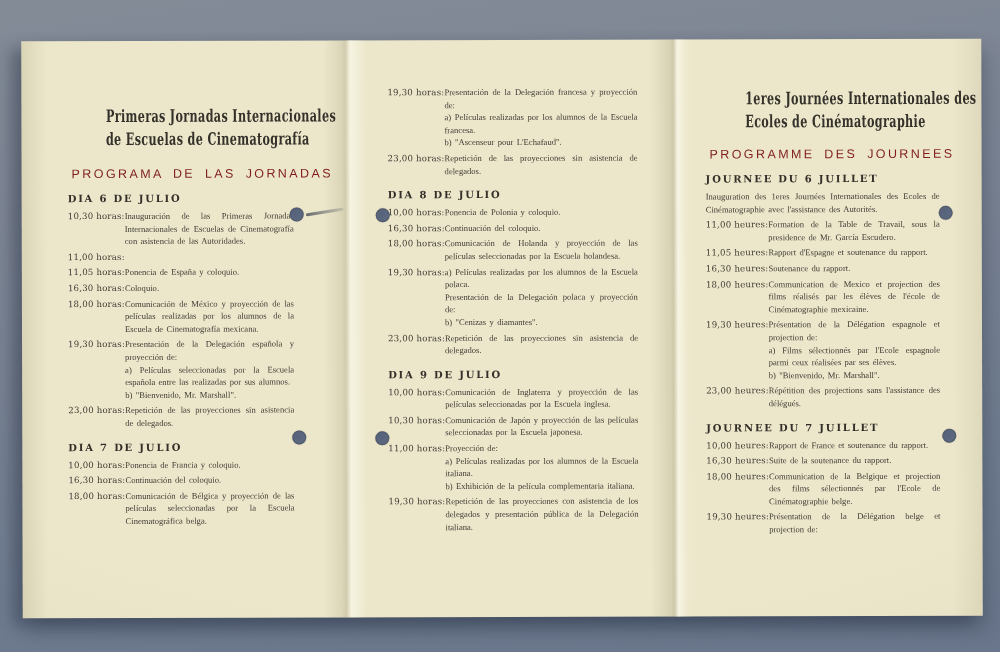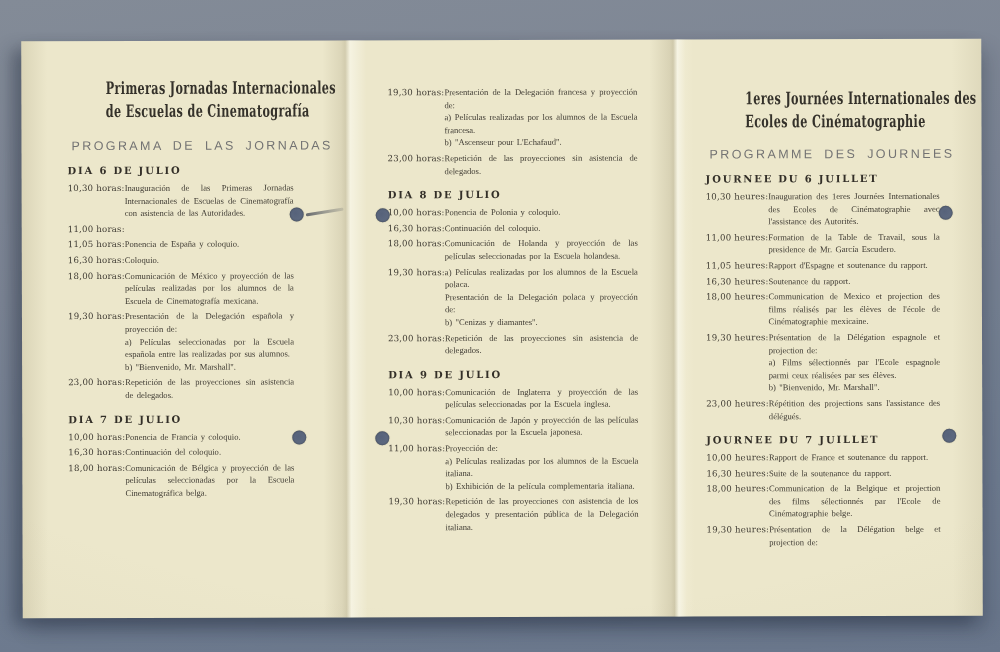--- a/index.html
+++ b/index.html
@@ -29,24 +29,24 @@
         background:linear-gradient(90deg, rgba(58,64,78,.75), rgba(58,64,78,.15));
         transform:rotate(-9deg);}
   .panel{position:absolute;top:0;color:#3f3b33;}
   .panel-left{left:46px;width:226px;}
   .panel-middle{left:366px;width:250px;}
   .panel-right{left:684px;width:234px;}
   .panel-title{margin:0;font-weight:bold;font-size:17px;line-height:23px;color:#34312a;
                text-align:center;}
   .panel-title .tline{display:block;white-space:nowrap;transform:scaleX(.66);transform-origin:50% 50%;
                letter-spacing:.5px;}
-  .panel-left .panel-title{margin-top:36px;}
+  .panel-left .panel-title{margin-top:64px;}
   .panel-right .panel-title{margin-top:48px;}
   .panel-subtitle{font-family:"Liberation Sans",sans-serif;font-size:12.5px;font-weight:400;
-               letter-spacing:2.4px;word-spacing:4px;color:#737373;margin:16px 0 10px 4px;
+               letter-spacing:2.4px;word-spacing:4px;color:#7f1d1d;margin:16px 0 10px 4px;
                white-space:nowrap;}
   .panel-right .panel-subtitle{margin-top:14px;}
   .day-heading{font-weight:bold;font-size:10px;letter-spacing:1.8px;color:#332f28;
                margin:12px 0 6px 0;}
   .entry{display:flex;margin-bottom:3px;font-size:8.6px;line-height:12.6px;}
   .entry .time{flex:0 0 57px;letter-spacing:.2px;white-space:nowrap;}
   .panel-right .entry .time{flex-basis:62px;}
   .entry .desc{flex:1;text-align:justify;hyphens:auto;-webkit-hyphens:auto;}
   .entry .desc p{margin:0;word-spacing:1.2px;font-family:Liberation Serif, serif;}
 </style>
@@ -210,21 +210,20 @@
 
     <section class="panel panel-right" lang="fr">
       <h1 class="panel-title">
         <span class="tline">1eres Journées Internationales des</span>
         <span class="tline">Ecoles de Cinématographie</span>
       </h1>
       <div class="panel-subtitle">PROGRAMME DES JOURNEES</div>
       <div class="sections">
           <div class="day-heading">JOURNEE DU 6 JUILLET</div>
           <div class="entry">
-            <span class="time">10,30 heures:</span>
             <div class="desc">
               <p>Inauguration des 1eres Journées Internationales des Ecoles de Cinématographie avec l'assistance des Autorités.</p>
             </div>
           </div>
           <div class="entry">
             <span class="time">11,00 heures:</span>
             <div class="desc">
               <p>Formation de la Table de Travail, sous la presidence de Mr. García Escudero.</p>
             </div>
           </div>

